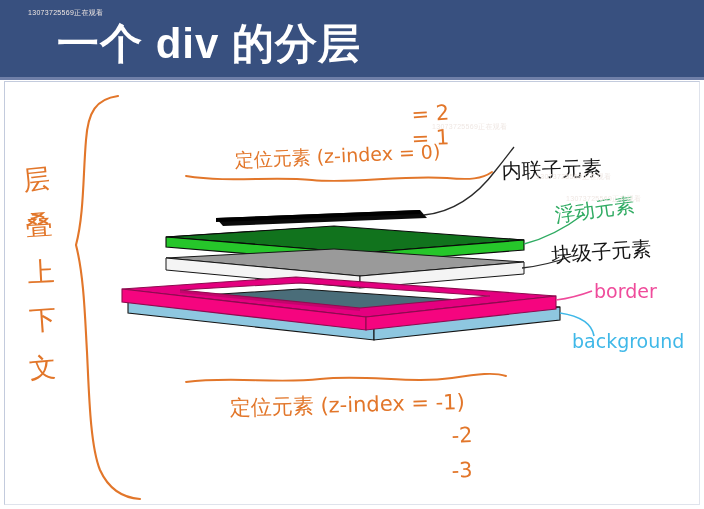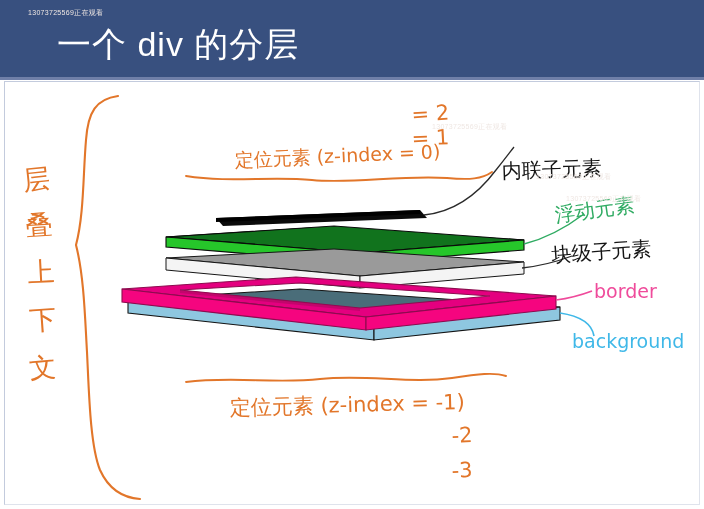--- a/index.html
+++ b/index.html
@@ -19,22 +19,22 @@
   #title-banner{
     position:absolute;left:0;top:0;width:704px;height:77px;
     background:#38507f;
   }
   #title-banner-rule{
     position:absolute;left:0;top:77px;width:704px;height:3px;
     background:#6f7fa8;
   }
   #slide-title{
     position:absolute;left:57px;top:20px;
-    font-size:34px;line-height:48px;
-    color:#ffffff;font-weight:400;
+    font-size:42px;line-height:48px;
+    color:#ffffff;font-weight:700;
     letter-spacing:1px;
     white-space:nowrap;
   }
   
   #canvas-frame{
     position:absolute;left:4px;top:81px;width:696px;height:424px;
     background:#ffffff;
     border-left:1px solid #c3cbdd;
     border-top:1px solid #c3cbdd;
     border-right:1px solid #dfe3ec;

